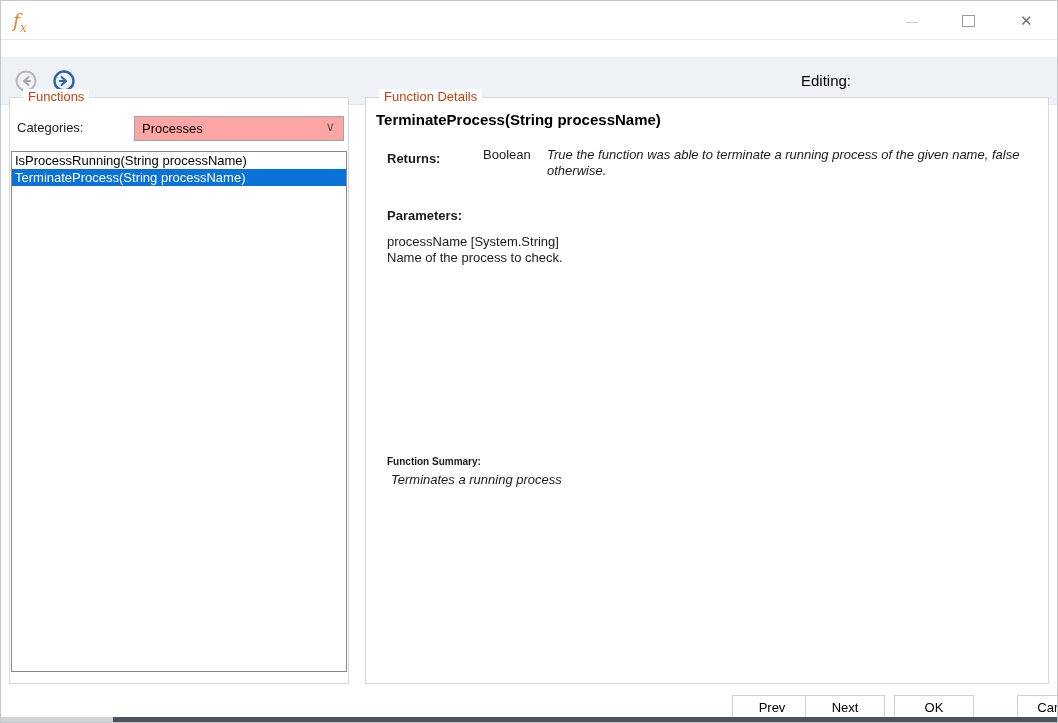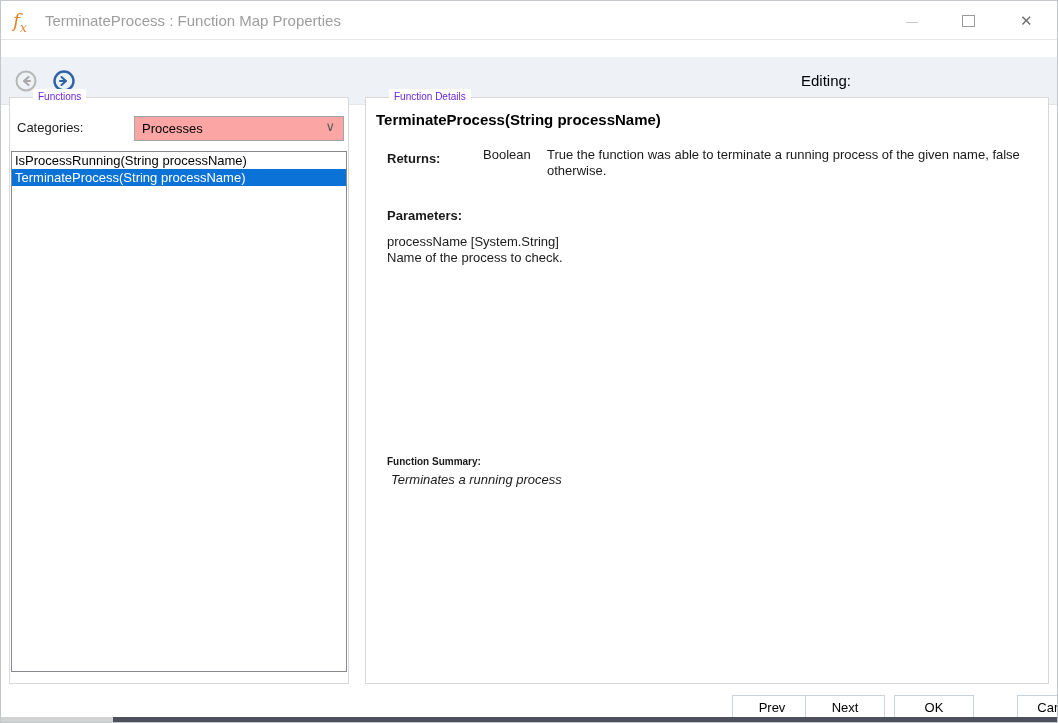--- a/index.html
+++ b/index.html
@@ -30,37 +30,37 @@
   .nav-caret { position:absolute; left:84px; top:61px; width:0; height:0; border-left:4px solid transparent; border-right:4px solid transparent; border-top:5px solid #1a1a1a; }
   .editing-label { position:absolute; left:800px; top:0; line-height:48px; font-size:15px; color:#000000; }
   .editing-combo { position:absolute; left:858px; top:47px; width:182px; height:23px; background:#d9e2ee; }
   .editing-combo .val { position:absolute; left:6px; top:0; line-height:23px; font-size:14px; color:#000; white-space:nowrap; }
   .editing-combo .caret { position:absolute; right:7px; top:10px; width:0; height:0; border-left:4px solid transparent; border-right:4px solid transparent; border-top:4px solid #1a1a1a; }
 
   
   .groupbox { position:absolute; border:1px solid #d8d8d8; background:#ffffff; }
   .gb-functions { left:8px; top:96px; width:340px; height:587px; }
   .gb-details  { left:364px; top:96px; width:684px; height:587px; }
-  .gb-label { position:absolute; top:-9px; left:23px; background:#ffffff; padding:0 5px; font-size:10px; color:#6d28d9; line-height:16px; }
+  .gb-label { position:absolute; top:-9px; left:13px; background:#ffffff; padding:0 5px; font-size:13px; color:#c2410c; line-height:16px; }
 
   
   .categories-label { position:absolute; left:7px; top:22px; font-size:13px; color:#1a1a1a; }
   .categories-combo { position:absolute; left:124px; top:18px; width:210px; height:25px; background:#fca5a5; border:1px solid #a5a5a5; }
   .categories-combo .val { position:absolute; left:7px; top:0; line-height:23px; font-size:13px; color:#000; }
   .categories-combo .chev { position:absolute; right:8px; top:2px; font-size:13px; color:#5a5a5a; }
   .func-list { position:absolute; left:1px; top:53px; width:336px; height:521px; border:1px solid #85888d; background:#ffffff; overflow:hidden; }
   .func-item { height:17px; line-height:17px; font-size:13px; padding-left:3px; white-space:nowrap; color:#000; }
   .func-item.selected { background:#0b72d8; color:#ffffff; }
 
   
   .fd-heading { position:absolute; left:10px; top:13px; font-size:15px; font-weight:bold; color:#000; white-space:nowrap; }
   .fd-returns { position:absolute; left:21px; top:49px; width:650px; }
   .fd-returns .lbl { position:absolute; left:0; top:4px; font-size:13px; font-weight:bold; }
   .fd-returns .typ { position:absolute; left:96px; top:0; font-size:13px; }
-  .fd-returns .desc { position:absolute; left:160px; top:0; width:500px; font-size:13px; line-height:16px; }
+  .fd-returns .desc { position:absolute; left:160px; top:0; width:500px; font-size:13px; font-style:italic; line-height:16px; }
   .fd-params-label { position:absolute; left:21px; top:110px; font-size:13px; font-weight:bold; }
   .fd-param { position:absolute; left:21px; top:136px; font-size:13px; line-height:16px; }
   .fd-summary-label { position:absolute; left:21px; top:358px; font-size:10px; font-weight:bold; }
   .fd-summary-text { position:absolute; left:25px; top:374px; font-size:13px; font-style:italic; }
 
   
   .footer-btn { position:absolute; top:694px; height:26px; width:80px; background:#ffffff; border:1px solid #ccd2db; font-size:13px; color:#000; text-align:center; line-height:24px; cursor:default; }
   .btn-prev { left:731px; } .btn-next { left:804px; } .btn-ok { left:893px; } .btn-cancel { left:1016px; width:81px; }
 
   
@@ -68,21 +68,20 @@
   .bottom-strip .seg-light { position:absolute; left:0; bottom:0; width:112px; height:5px; background:#d2d3d4; }
   .bottom-strip .seg-dark { position:absolute; left:112px; right:0; bottom:0; height:5px; background:#4c515b; }
 </style>
 </head>
 <body>
 
 <div class="window">
 
   <div class="titlebar">
     <span class="fx-icon">f<sub>x</sub></span>
-    <span class="title-text">TerminateProcess : Function Map Properties</span>
     <div class="winbtn winbtn-min">
         <span class="glyph-min"></span>
       </div>
     <div class="winbtn winbtn-max">
         <span class="glyph-max"></span>
       </div>
     <div class="winbtn winbtn-close">
         <span class="glyph-close">✕</span>
       </div>
   </div>

